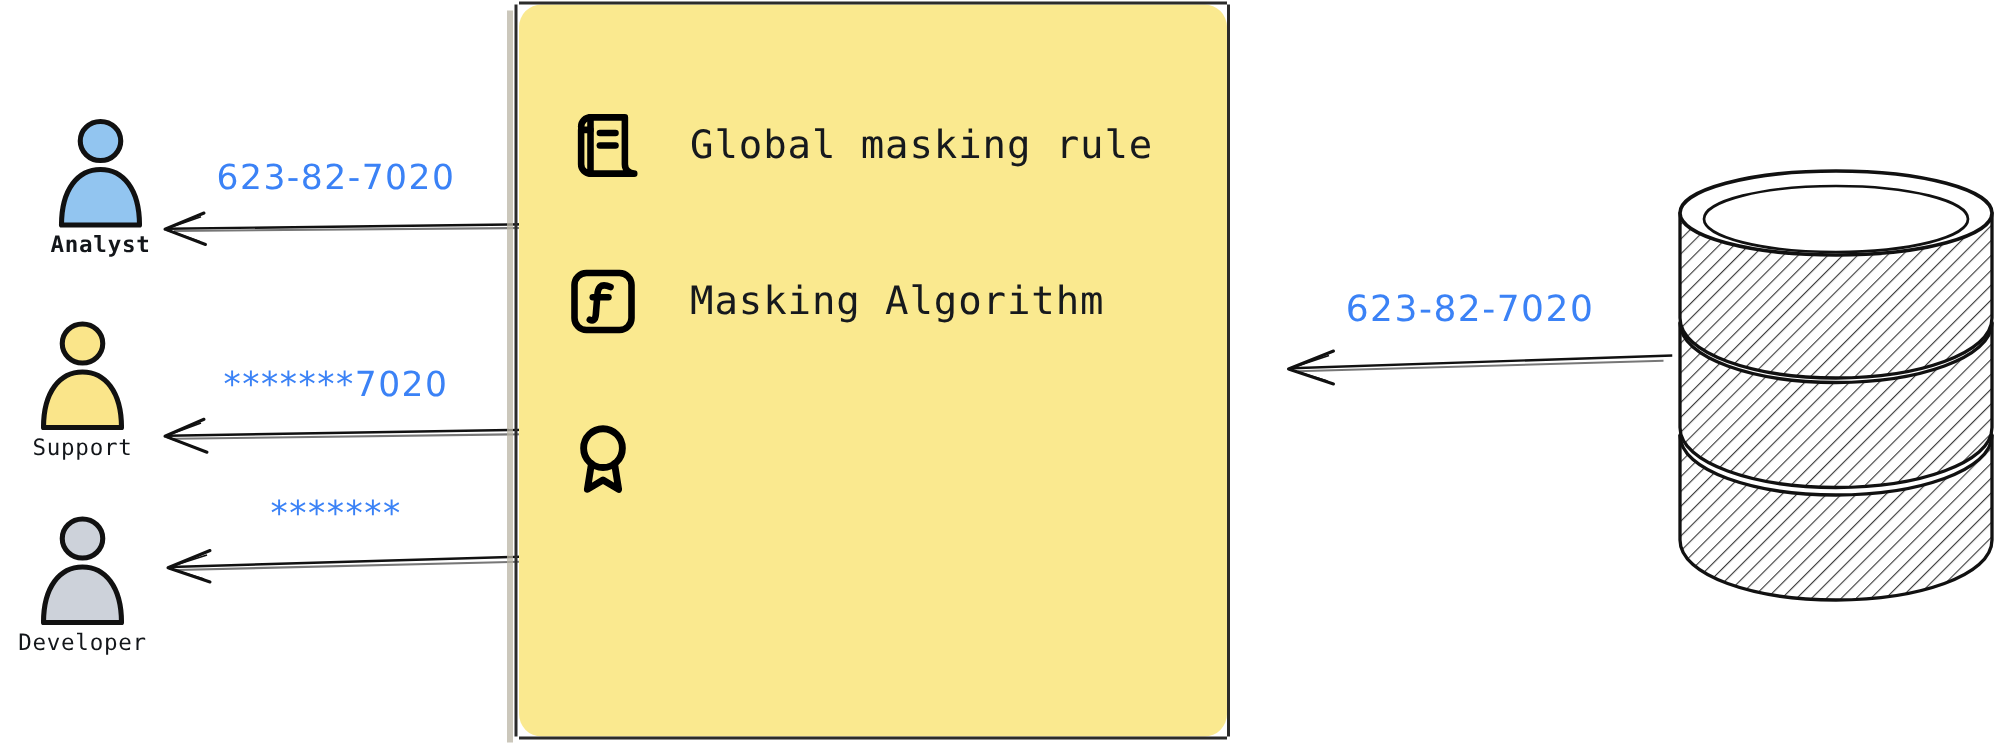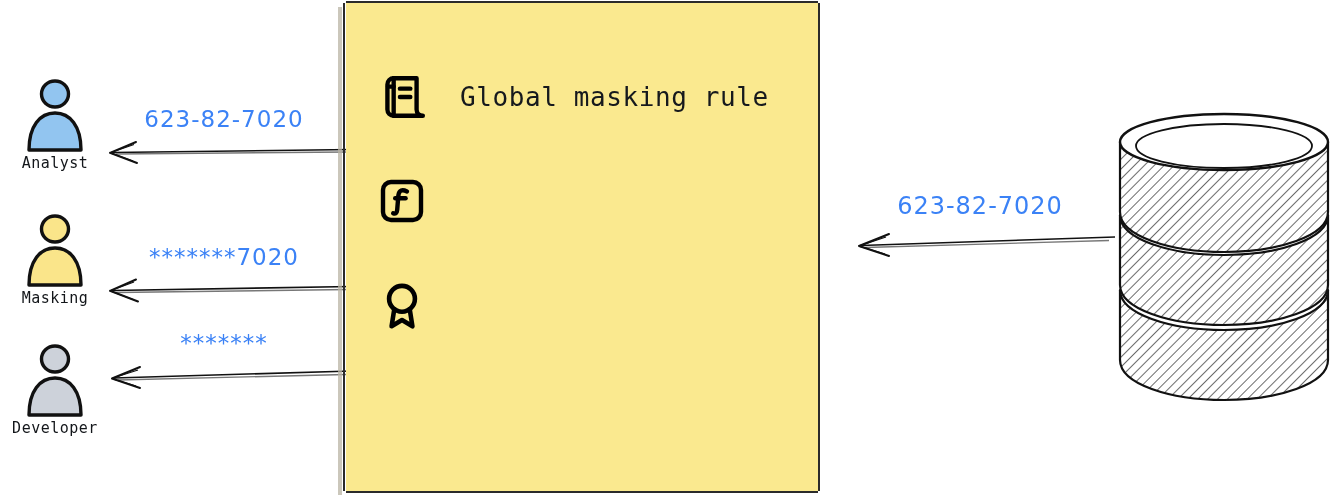--- a/index.html
+++ b/index.html
@@ -29,21 +29,21 @@
   }
   .persona .persona-label {
     font-family: "DejaVu Sans Mono", "Liberation Mono", monospace;
     font-size: 15px;
     color: #13161a;
     letter-spacing: 0.5px;
     margin-top: -2px;
     white-space: nowrap;
   }
 
-  #persona-analyst   { left: 0px;  top: 78px;  }
+  #persona-analyst   { left: 12px;  top: 78px; font-weight: bold;  }
   #persona-support   { left: 0px;  top: 213px; }
   #persona-developer { left: 0px;  top: 343px; }
 
   
   .flow-row {
     position: absolute;
     left: 96px;
     width: 256px;
     height: 60px;
   }
@@ -85,20 +85,21 @@
 
   
   #policy-panel {
     position: absolute;
     left: 346px;
     top: 3px;
     width: 472px;
     height: 488px;
     background: #FAE98F;
     box-sizing: border-box;
+    border-radius: 15px;
   }
   #policy-panel .panel-edge-left,
   #policy-panel .panel-edge-top,
   #policy-panel .panel-edge-right,
   #policy-panel .panel-edge-bottom {
     position: absolute;
     background: #2b2b2b;
   }
   .panel-edge-left   { left: -3px;  top: 0;     width: 2px;  height: 100%; }
   .panel-edge-top    { left: 0;     top: -2px;  width: 100%; height: 2px;  }
@@ -158,21 +159,21 @@
     <path d="M10 72 C10 48 21 35 36 35 C51 35 62 48 62 72 Z" fill="#92C5F0" stroke="#111" stroke-width="3.4" stroke-linejoin="round"></path>
   </svg>
   <div class="persona-label">Analyst</div>
 </div>
 
 <div class="persona" id="persona-support">
   <svg class="figure" viewBox="0 0 72 78">
     <ellipse cx="36" cy="16" rx="13.5" ry="13" fill="#FAE58A" stroke="#111" stroke-width="3.4"></ellipse>
     <path d="M10 72 C10 48 21 35 36 35 C51 35 62 48 62 72 Z" fill="#FAE58A" stroke="#111" stroke-width="3.4" stroke-linejoin="round"></path>
   </svg>
-  <div class="persona-label">Masking</div>
+  <div class="persona-label">Support</div>
 </div>
 
 <div class="persona" id="persona-developer">
   <svg class="figure" viewBox="0 0 72 78">
     <ellipse cx="36" cy="16" rx="13.5" ry="13" fill="#CDD2DA" stroke="#111" stroke-width="3.4"></ellipse>
     <path d="M10 72 C10 48 21 35 36 35 C51 35 62 48 62 72 Z" fill="#CDD2DA" stroke="#111" stroke-width="3.4" stroke-linejoin="round"></path>
   </svg>
   <div class="persona-label">Developer</div>
 </div>
 
@@ -230,20 +231,21 @@
 
 
     <div class="policy-item">
       <span class="policy-icon">
         <svg width="48" height="48" viewBox="0 0 24 24" fill="none" stroke="#000" stroke-width="2.2" stroke-linecap="round" stroke-linejoin="round">
           <rect x="2.5" y="2.5" width="19" height="19" rx="4"></rect>
           <path d="M14.5 7.2 C11 5.6 10.2 7.6 10.1 10.2 L9.6 16.4 C9.45 18.2 8.6 18.6 7.6 18.1"></path>
           <path d="M8.6 10.6 h5.2"></path>
         </svg>
       </span>
+      <span class="policy-text">Masking Algorithm</span>
     </div>
 
     <div class="policy-item">
       <span class="policy-icon">
         <svg width="50" height="50" viewBox="0 0 24 24" fill="none" stroke="#000" stroke-width="2.2" stroke-linecap="round" stroke-linejoin="round">
           <circle cx="12" cy="9" r="6.2"></circle>
           <path d="M8.3 14 L7 22.2 L12 19.2 L17 22.2 L15.7 14"></path>
         </svg>
       </span>
     </div>

